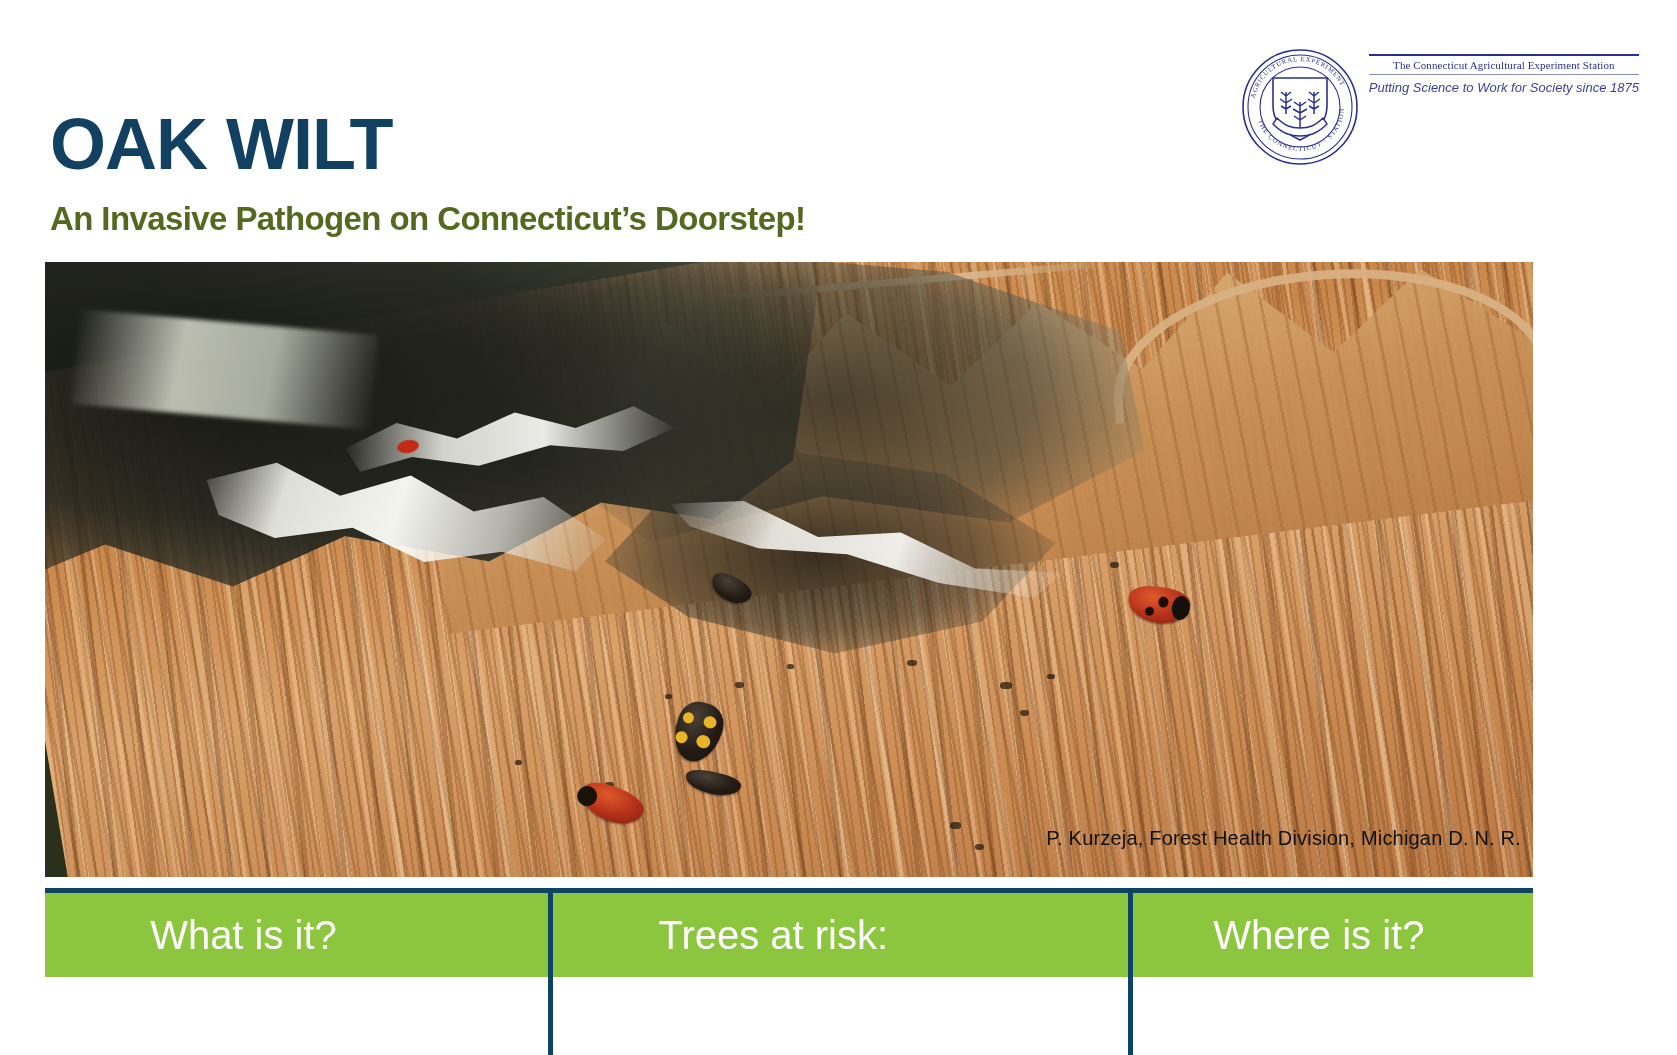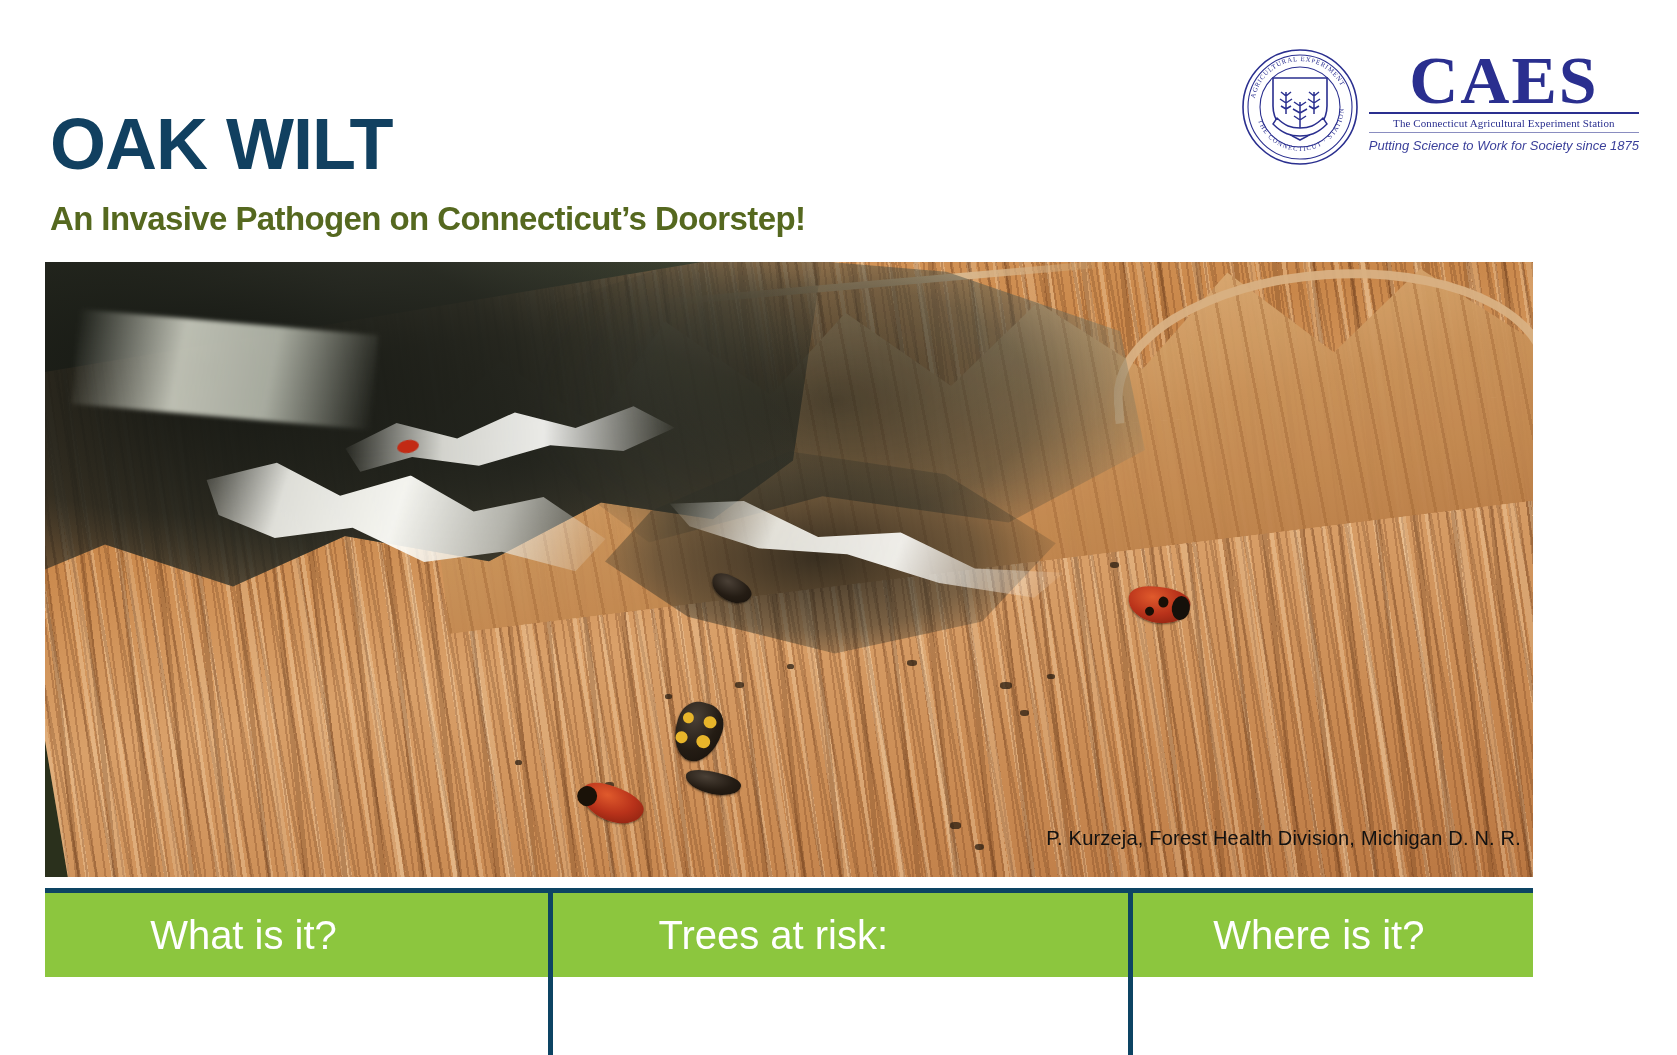--- a/index.html
+++ b/index.html
@@ -373,21 +373,20 @@
         <text font-family="Liberation Serif, serif" font-size="6.6" fill="#2a2f8f" letter-spacing="0.9">
           <textPath href="#ringTop" startOffset="6%">AGRICULTURAL EXPERIMENT</textPath>
         </text>
         <text font-family="Liberation Serif, serif" font-size="6.6" fill="#2a2f8f" letter-spacing="1.2">
           <textPath href="#ringBot" startOffset="10%">THE CONNECTICUT  ·  STATION</textPath>
         </text>
       </svg>
     </div>
 
     <div class="logo-text">
-      <div class="caes-word">CAES</div>
       <div class="caes-rule"></div>
       <div class="caes-full">The Connecticut Agricultural Experiment Station</div>
       <div class="caes-rule2"></div>
       <div class="caes-tag">Putting Science to Work for Society since 1875</div>
     </div>
 
   </div>
 </div>
 
 <figure class="photo" style="margin:0;">

